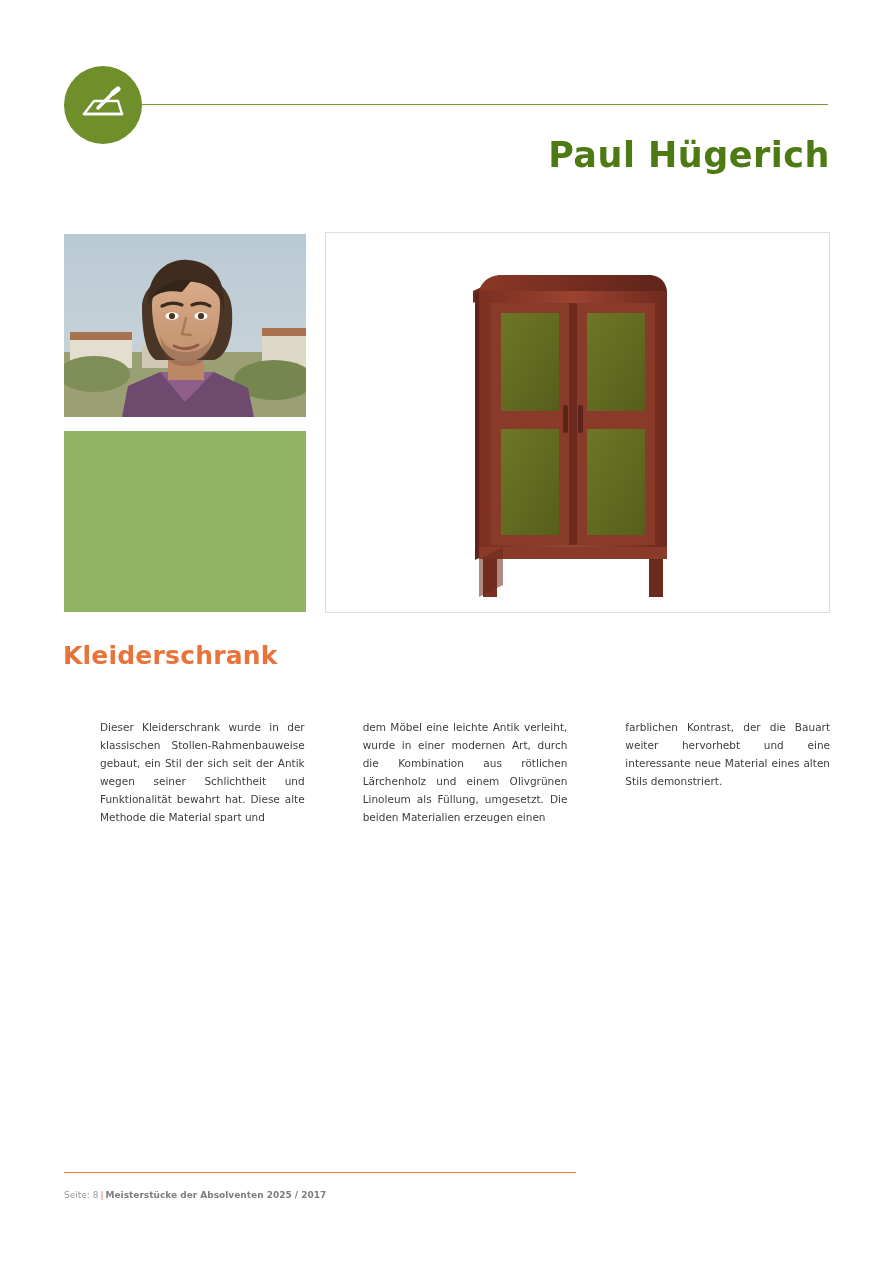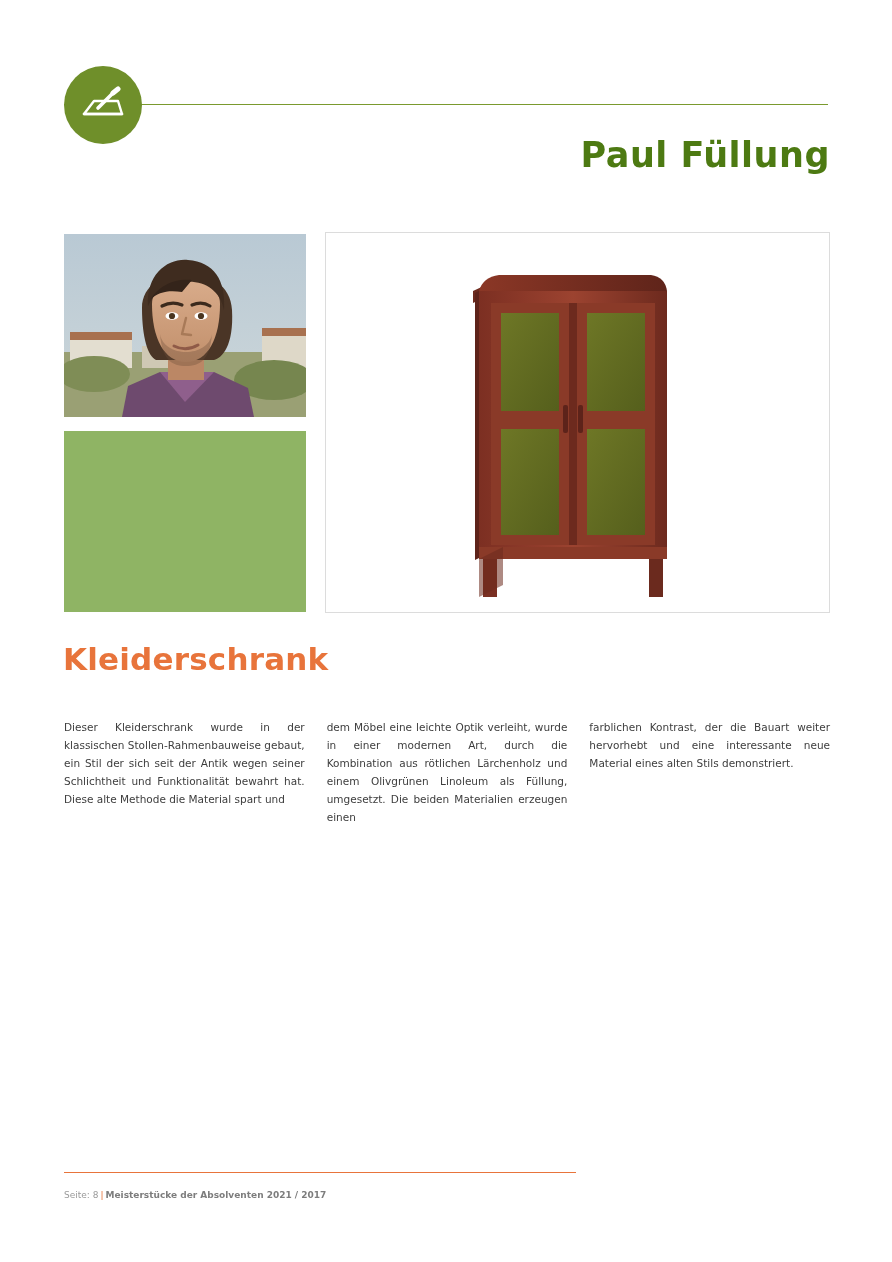--- a/index.html
+++ b/index.html
@@ -88,41 +88,42 @@
     margin: 0 auto;
   }
 
   
   .work-title {
     position: absolute;
     left: 63px;
     top: 641px;
     font-family: "DejaVu Sans", sans-serif;
     font-weight: bold;
-    font-size: 31px;
+    font-size: 25px;
     color: #e8743b;
     letter-spacing: 0.2px;
   }
 
   
   .columns {
     position: absolute;
     left: 64px;
     top: 718px;
     width: 766px;
     display: flex;
     gap: 22px;
   }
   .col {
     width: 241px;
     font-family: "DejaVu Sans", sans-serif;
     font-size: 10.5px;
     line-height: 1.72;
     color: #3d3d3d;
     text-align: justify;
+    margin-left: 36px;
   }
   .col p { margin: 0; }
 
   
   .footer-rule {
     position: absolute;
     left: 64px;
     width: 512px;
     top: 1172px;
     height: 1px;
@@ -151,21 +152,21 @@
   <span>
     <svg width="46" height="38" viewBox="0 0 46 38">
       <path d="M4 28 L42 28" stroke="#ffffff" stroke-width="2.6" fill="none" stroke-linecap="round"></path>
       <path d="M4 28 L14 15 L38 15 L42 28 Z" fill="none" stroke="#ffffff" stroke-width="2.4" stroke-linejoin="round"></path>
       <path d="M18 22 L34 6" stroke="#ffffff" stroke-width="3.6" stroke-linecap="round"></path>
       <path d="M33 7 L38 3" stroke="#ffffff" stroke-width="5" stroke-linecap="round"></path>
     </svg>
   </span>
 </div>
 
-<div class="author-name">Paul Füllung</div>
+<div class="author-name">Paul Hügerich</div>
 
 <div class="portrait">
   <svg width="242" height="183" viewBox="0 0 242 183">
     <defs>
       <linearGradient id="skyg" x1="0" y1="0" x2="0" y2="1">
         <stop offset="0%" stop-color="#b9c9d4"></stop>
         <stop offset="100%" stop-color="#cdd7da"></stop>
       </linearGradient>
       <linearGradient id="skin" x1="0" y1="0" x2="0" y2="1">
         <stop offset="0%" stop-color="#d9ac8b"></stop>
@@ -266,23 +267,23 @@
   </span>
 </div>
 
 <div class="work-title">Kleiderschrank</div>
 
 <div class="columns">
   <div class="col">
     <p>Dieser Kleiderschrank wurde in der klassischen Stollen-Rahmenbauweise gebaut, ein Stil der sich seit der Antik wegen seiner Schlichtheit und Funktionalität bewahrt hat. Diese alte Methode die Material spart und</p>
   </div>
   <div class="col">
-    <p>dem Möbel eine leichte Optik verleiht, wurde in einer modernen Art, durch die Kombination aus rötlichen Lärchenholz und einem Olivgrünen Linoleum als Füllung, umgesetzt. Die beiden Materialien erzeugen einen</p>
+    <p>dem Möbel eine leichte Antik verleiht, wurde in einer modernen Art, durch die Kombination aus rötlichen Lärchenholz und einem Olivgrünen Linoleum als Füllung, umgesetzt. Die beiden Materialien erzeugen einen</p>
   </div>
   <div class="col">
     <p>farblichen Kontrast, der die Bauart weiter hervorhebt und eine interessante neue Material eines alten Stils demonstriert.</p>
   </div>
 </div>
 
 <div class="footer-rule"></div>
 <div class="footer-text">
-  <span>Seite: 8</span><span class="footer-sep">|</span><span class="strong">Meisterstücke der Absolventen 2021 / 2017</span>
+  <span>Seite: 8</span><span class="footer-sep">|</span><span class="strong">Meisterstücke der Absolventen 2025 / 2017</span>
 </div>
 
 </body></html>

